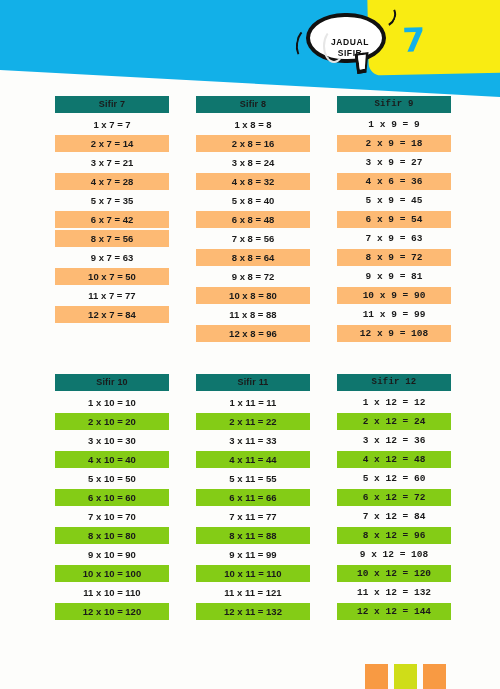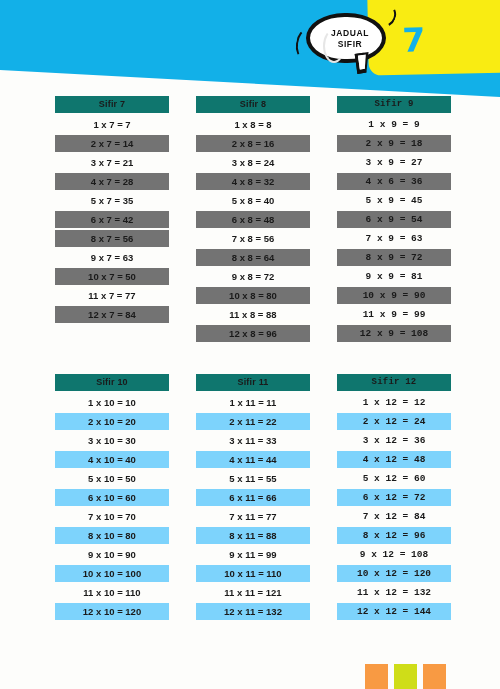--- a/index.html
+++ b/index.html
@@ -63,21 +63,21 @@
     top: 4px;
     width: 80px;
     height: 50px;
     background: #ffffff;
     border: 4px solid #111111;
     border-radius: 50% / 52%;
     box-sizing: border-box;
   }
   .bubble-text {
     position: absolute;
-    left: 0; top: 11px;
+    left: 0; top: 20px;
     width: 80px;
     text-align: center;
     font-size: 8.5px;
     font-weight: bold;
     line-height: 11px;
     letter-spacing: 0.6px;
     color: #111111;
   }
   .bubble-tail {
     position: absolute;
@@ -152,22 +152,22 @@
   .tbl-row {
     height: 17px;
     line-height: 17px;
     text-align: center;
     font-size: 9.5px;
     font-weight: bold;
     color: #1a1a1a;
     margin-bottom: 2px;
     background: transparent;
   }
-  .tbl-row.shaded-peach { background: #737373; }
-  .tbl-row.shaded-khaki { background: #7dd3fc; }
+  .tbl-row.shaded-peach { background: #fdba74; }
+  .tbl-row.shaded-khaki { background: #84cc16; }
 
   
   .footer-squares {
     position: absolute;
     left: 365px;
     top: 664px;
     width: 120px;
     height: 26px;
   }
   .sq {

